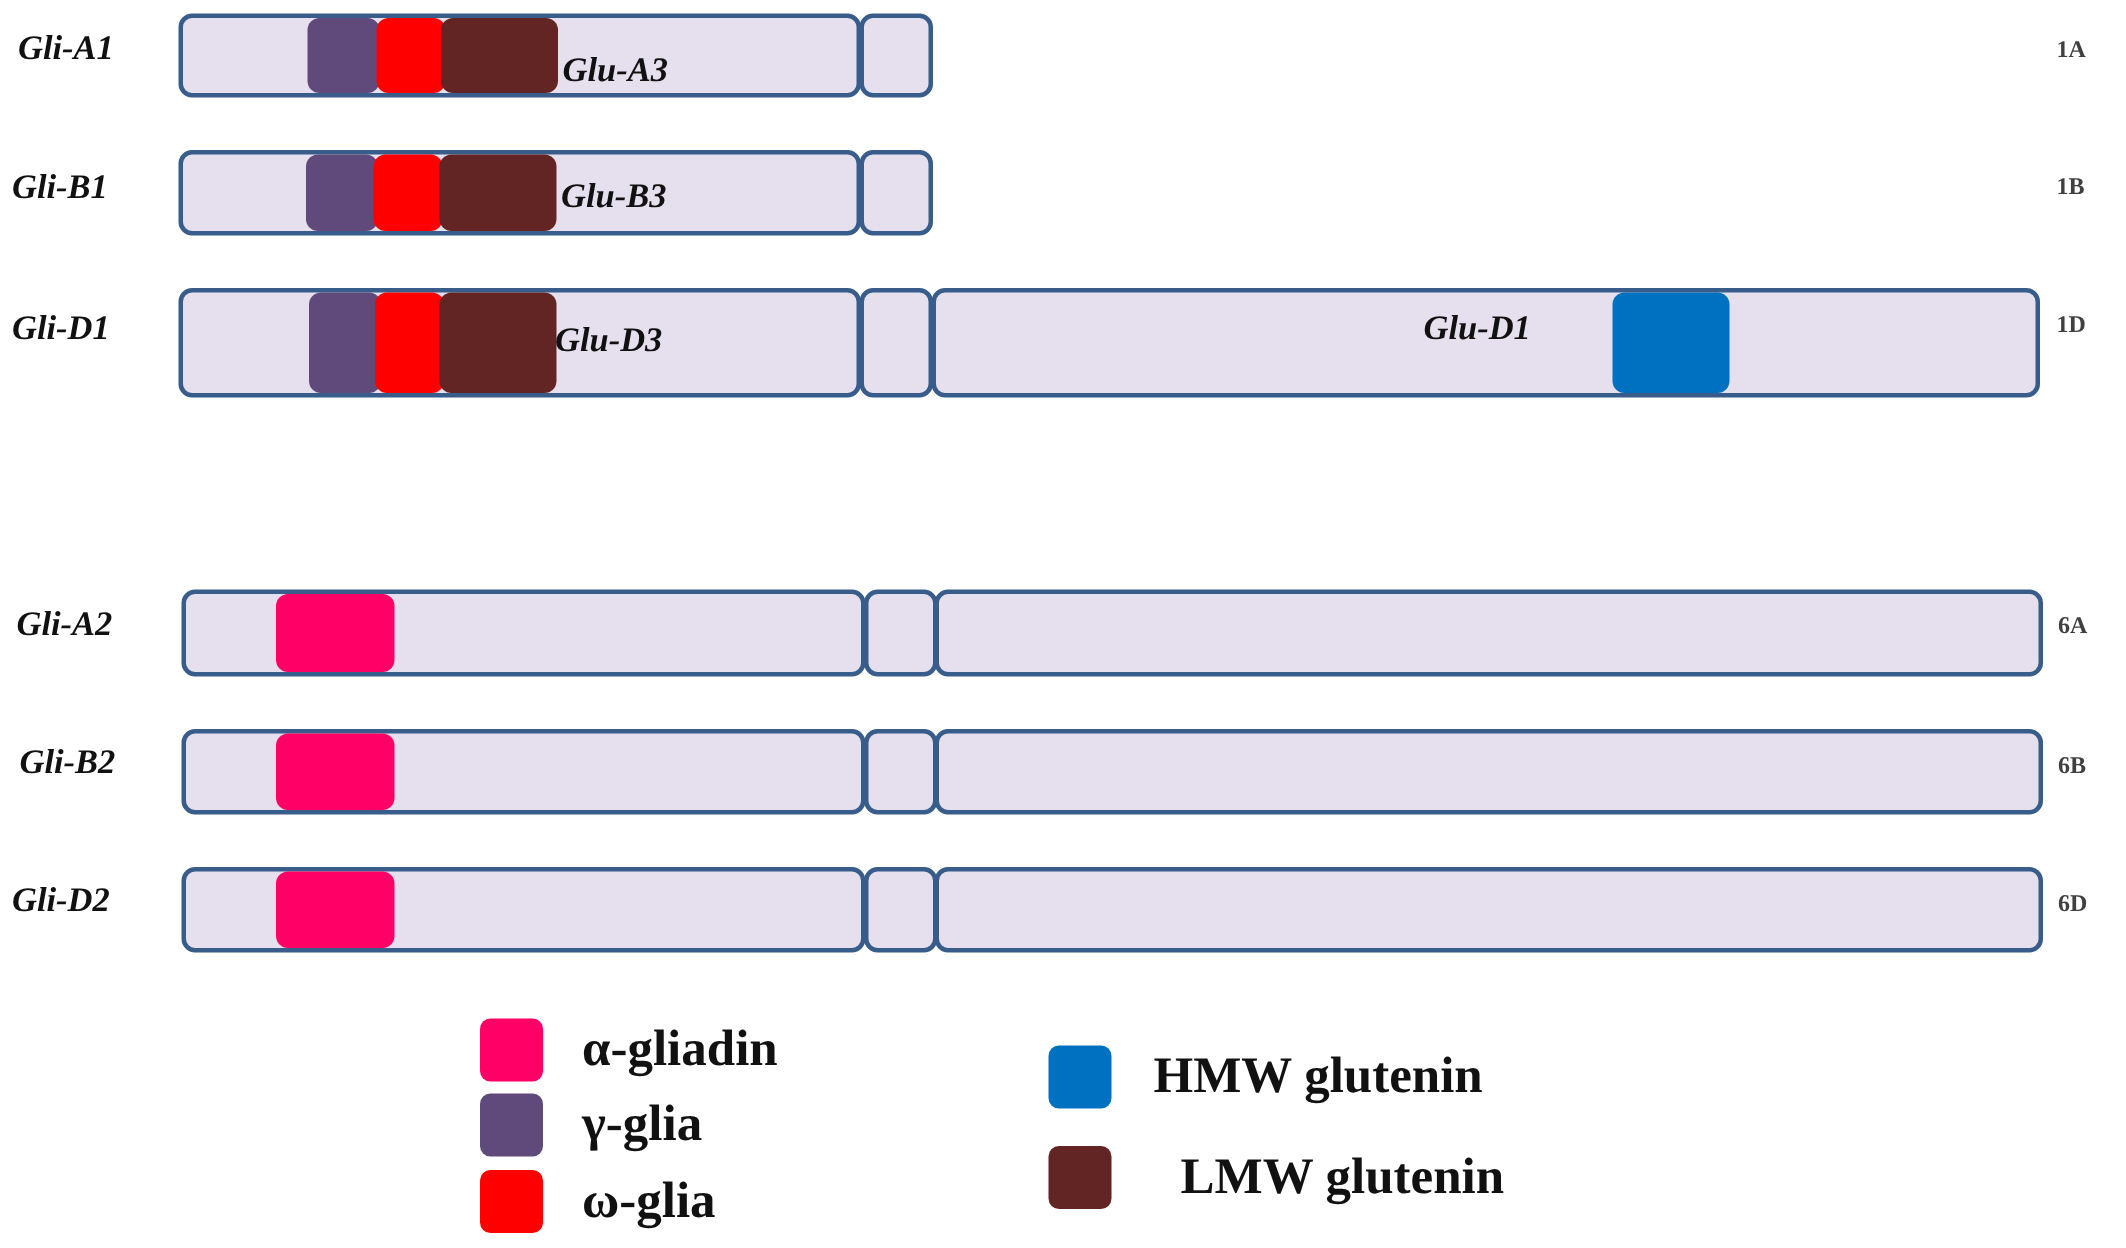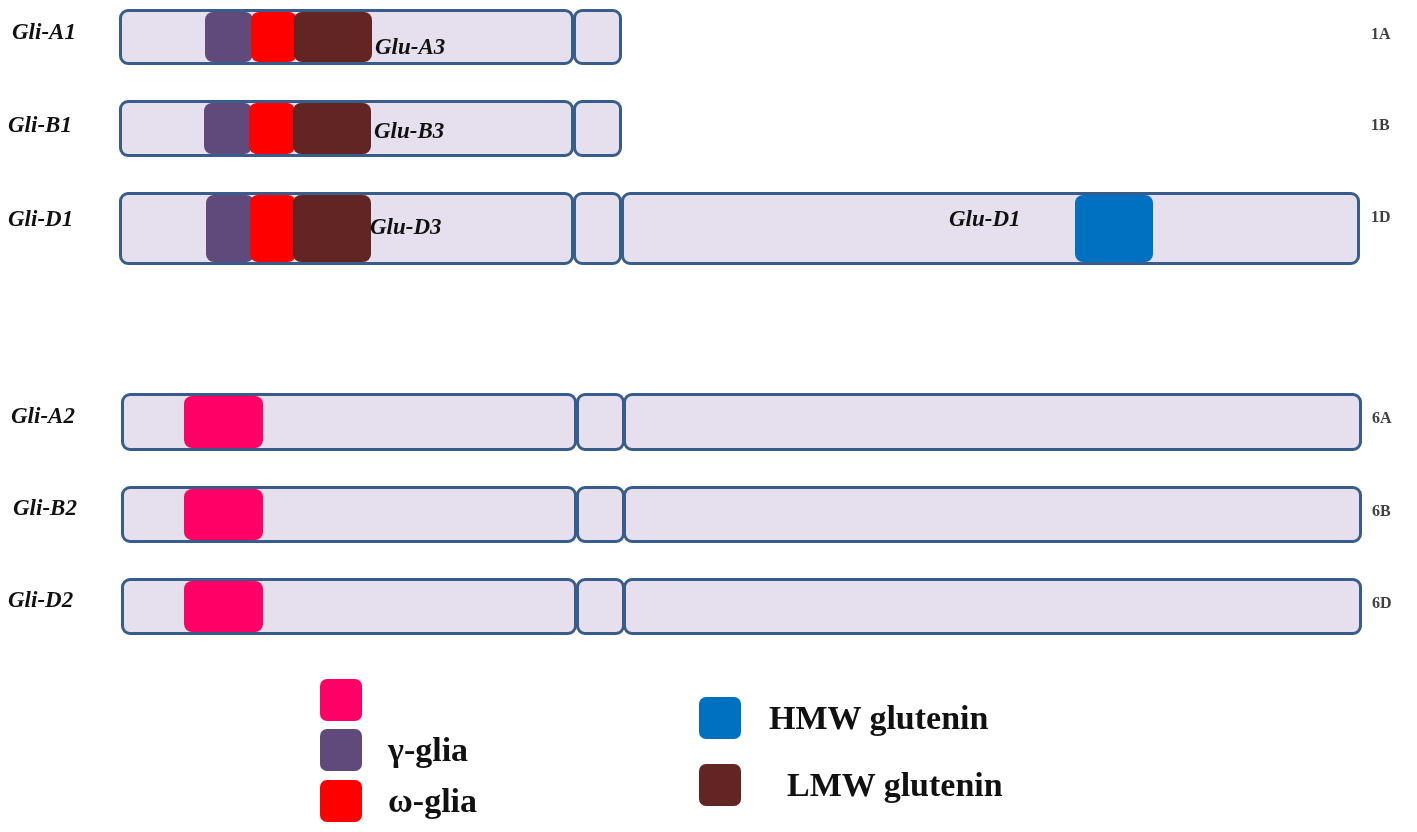--- a/index.html
+++ b/index.html
@@ -87,20 +87,21 @@
     <div class="block" style="left:60px;width:79px;top:0;bottom:0;background:#ff0066;"></div>
   </div>
   <div class="seg" style="left:576px;width:49px;"></div>
   <div class="seg" style="left:623px;width:739px;"></div>
   <span class="chrom-label" style="left:1372px;top:16px;">6D</span>
 </div>
 
 <div>
   <div class="legend-item" style="left:320px;top:679px;height:42px;">
     <div class="legend-swatch" style="background:#ff0066;"></div>
+    <span class="legend-text" style="margin-left:26px;">α-gliadin</span>
   </div>
   <div class="legend-item" style="left:320px;top:729px;height:42px;">
     <div class="legend-swatch" style="background:#604a7b;"></div>
     <span class="legend-text" style="margin-left:26px;">γ-glia</span>
   </div>
   <div class="legend-item" style="left:320px;top:780px;height:42px;">
     <div class="legend-swatch" style="background:#ff0000;"></div>
     <span class="legend-text" style="margin-left:26px;">ω-glia</span>
   </div>
   <div class="legend-item" style="left:699px;top:697px;height:42px;">

